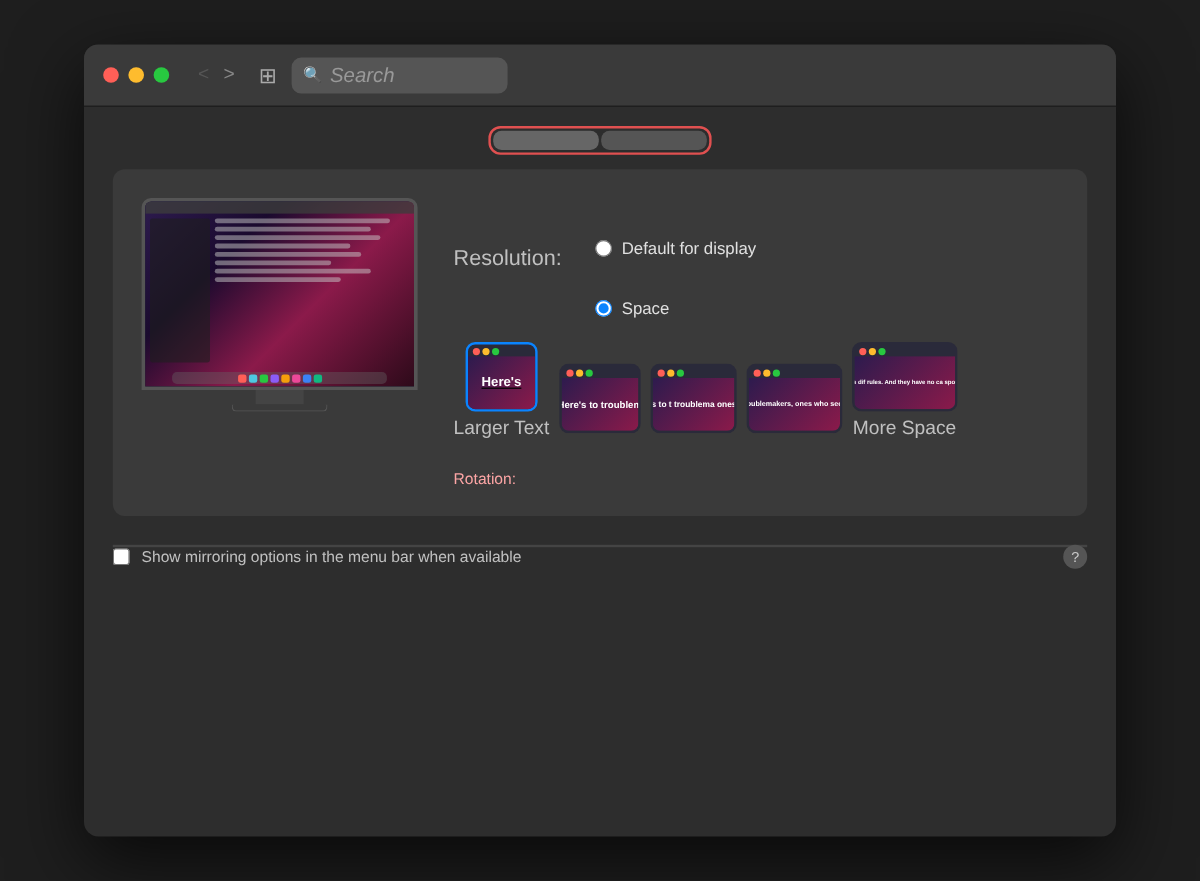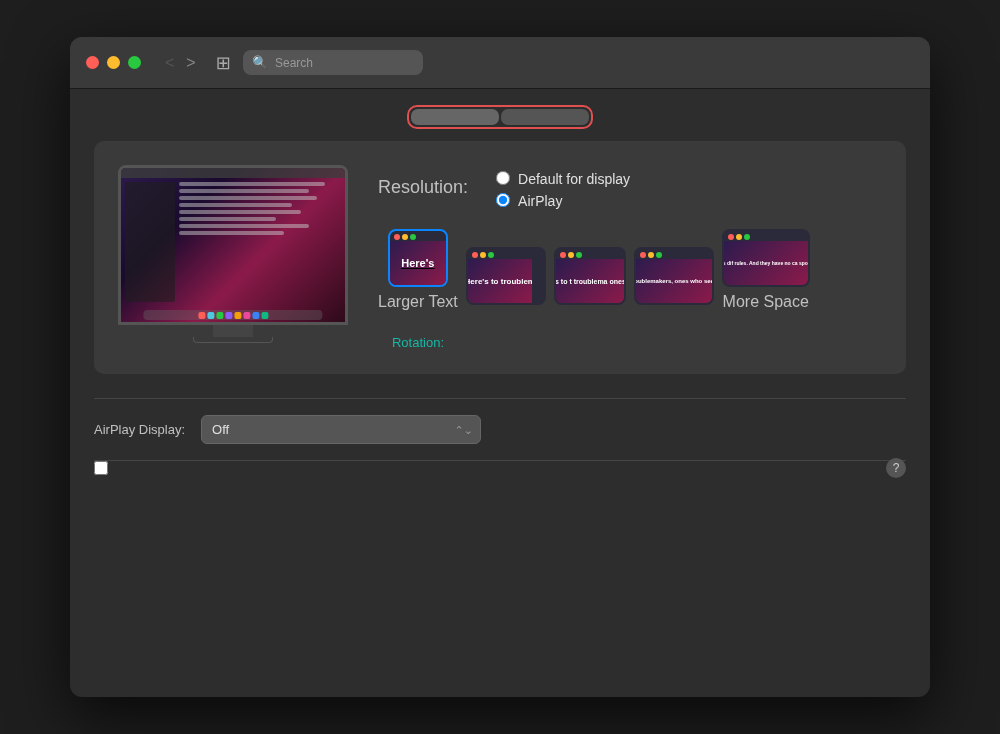--- a/index.html
+++ b/index.html
@@ -88,22 +88,23 @@
       padding: 5px 10px;
       gap: 6px;
       width: 180px;
     }
 
     .search-box input {
       background: none;
       border: none;
       outline: none;
       color: #c4b5fd;
-      font-size: 12px;
+      font-size: 17px;
       width: 130px;
+      font-style: italic;
     }
 
     .search-box input::placeholder { color: #999; }
 
     
     .tab-area {
       display: flex;
       justify-content: center;
       padding: 16px 0 12px;
     }
@@ -249,22 +250,24 @@
 
     .resolution-options {
       display: flex;
       flex-direction: column;
       gap: 6px;
       margin-top: 6px;
     }
 
     .radio-row {
       display: flex;
+      align-items: center;
       gap: 8px;
       margin-left: 20px;
+      margin-top: 28px;
     }
 
     .radio-input {
       accent-color: #0a84ff;
       width: 14px;
       height: 14px;
       cursor: pointer;
     }
 
     .radio-label {
@@ -347,24 +350,24 @@
 
     
     .rotation-row {
       display: flex;
       align-items: center;
       gap: 10px;
       margin-top: 24px;
     }
 
     .rotation-label {
-      color: #14b8a6;
+      color: #fca5a5;
       font-size: 13px;
       min-width: 80px;
-      text-align: center;
+      text-align: left;
     }
 
     .rotation-select {
       background: #555;
       border: 1px solid #666;
       border-radius: 6px;
       color: #e0e0e0;
       font-size: 13px;
       padding: 6px 30px 6px 10px;
       appearance: none;
@@ -552,42 +555,42 @@
         <div class="resolution-row">
           <div class="res-row">
             <span class="res-inline-label">Resolution:</span>
             <div class="resolution-options">
               <div class="radio-row">
                 <input type="radio" name="resolution" class="radio-input" style="">
                 <span class="radio-label">Default for display</span>
               </div>
               <div class="radio-row">
                 <input type="radio" name="resolution" class="radio-input" checked="" style="">
-                <span class="radio-label">AirPlay</span>
+                <span class="radio-label">Space</span>
               </div>
             </div>
           </div>
         </div>
 
         <div class="resolution-thumbnails">
 
           <div class="res-thumb">
             <div class="thumb-card selected" style="width:60px;text-decoration:underline;">
               <div class="thumb-dots">
                 <div class="dot dot-red"></div>
                 <div class="dot dot-yellow"></div>
                 <div class="dot dot-green"></div>
               </div>
               <div class="thumb-content" style="width:56px;height:44px;font-size:11px;font-weight:700;">Here's</div>
             </div>
             <span class="thumb-label">Larger Text</span>
           </div>
 
           <div class="res-thumb">
-            <div class="thumb-card" style="width:80px;">
+            <div class="thumb-card" style="width:68px;">
               <div class="thumb-dots">
                 <div class="dot dot-red"></div>
                 <div class="dot dot-yellow"></div>
                 <div class="dot dot-green"></div>
               </div>
               <div class="thumb-content" style="width:64px;height:44px;font-size:8px;">Here's to troublem</div>
             </div>
             <span class="thumb-label"></span>
           </div>
 
@@ -632,30 +635,22 @@
         <div class="rotation-row">
           <span class="rotation-label">Rotation:</span>
         </div>
 
       </div>
     </div>
   </div>
 
   <div class="divider"></div>
 
-  <div class="bottom-bar">
-    <span class="airplay-label">AirPlay Display:</span>
-    <div class="airplay-select-wrapper">
-      <select class="airplay-select">
-        <option>Off</option>
-        <option>On</option>
-      </select>
-    </div>
-  </div>
 
   <div class="divider"></div>
 
   <div class="mirroring-row">
     <input type="checkbox" class="mirror-checkbox" style="">
+    <span class="mirror-label">Show mirroring options in the menu bar when available</span>
     <button class="help-btn">?</button>
   </div>
 
 </div>
 
 </body></html>

